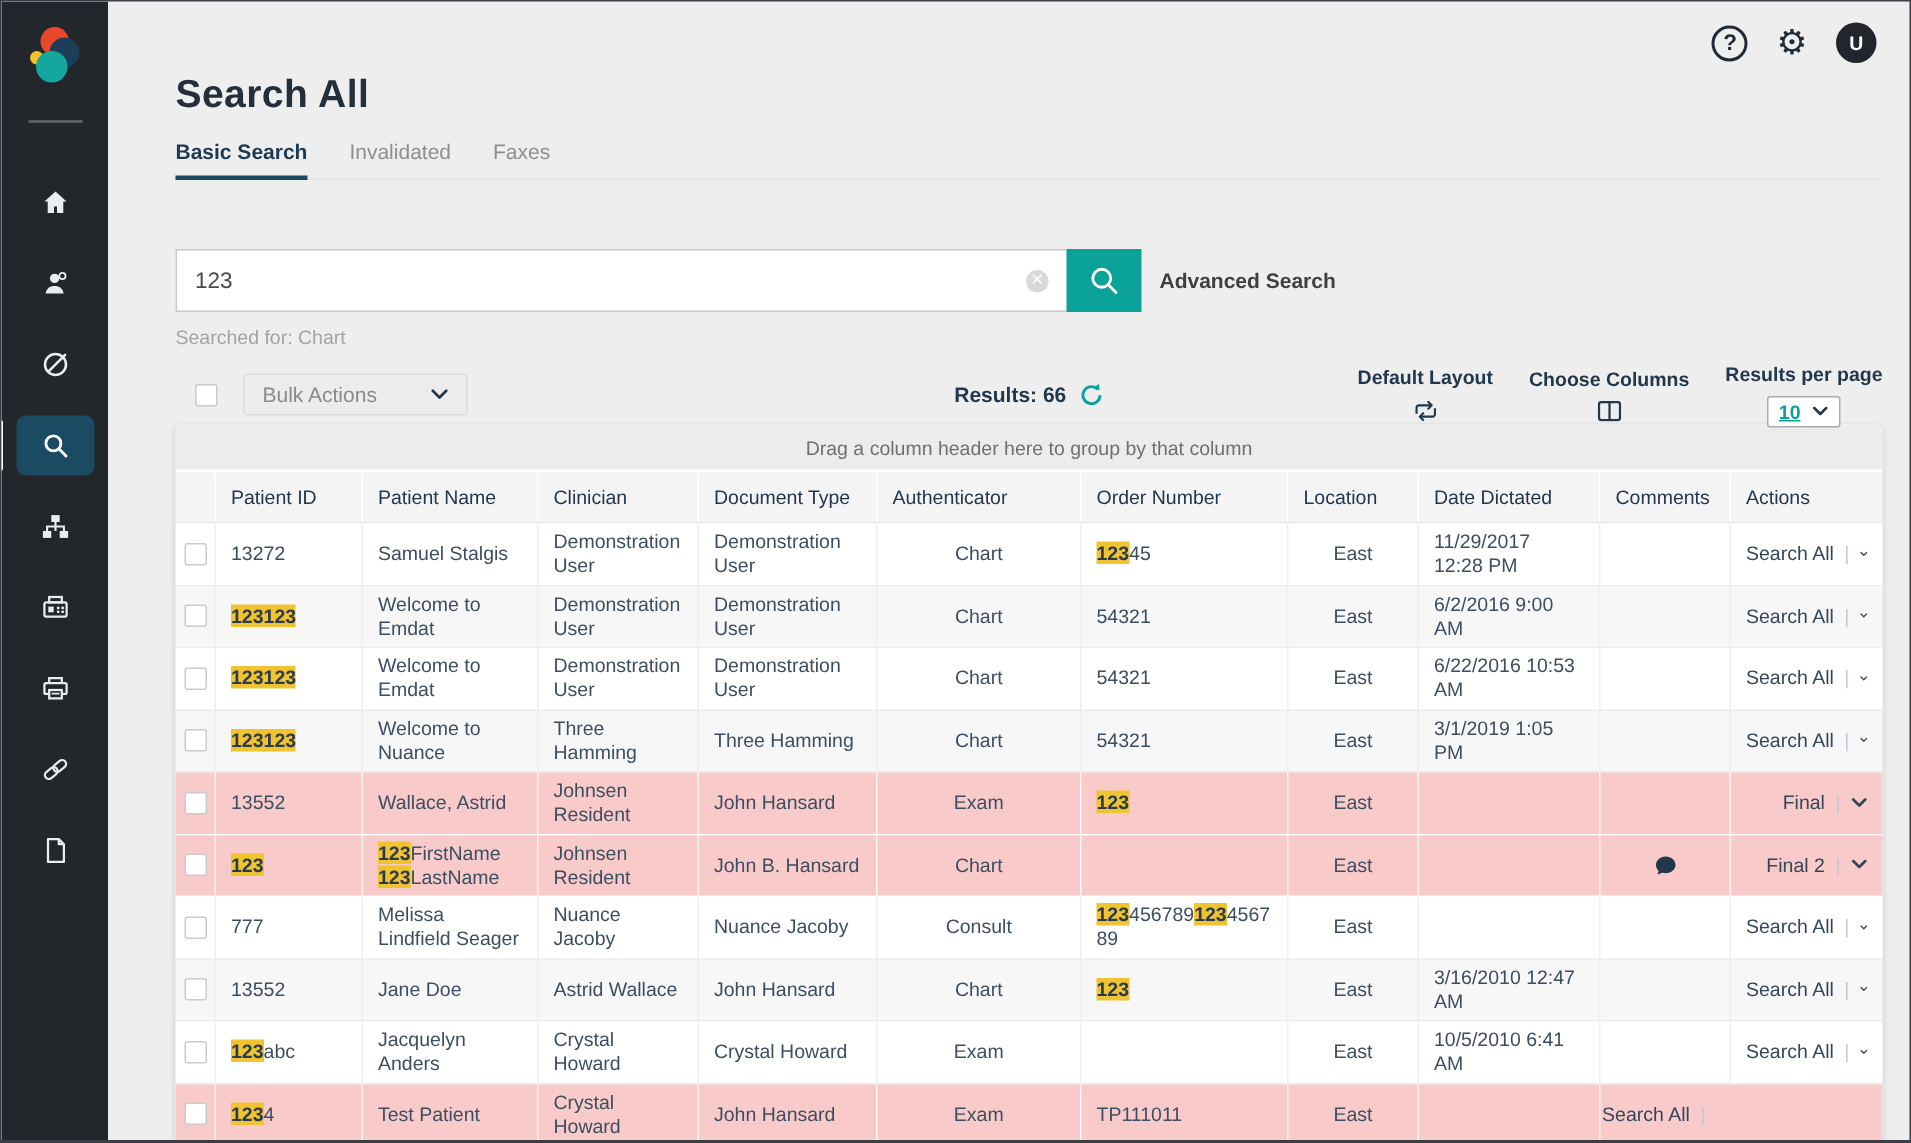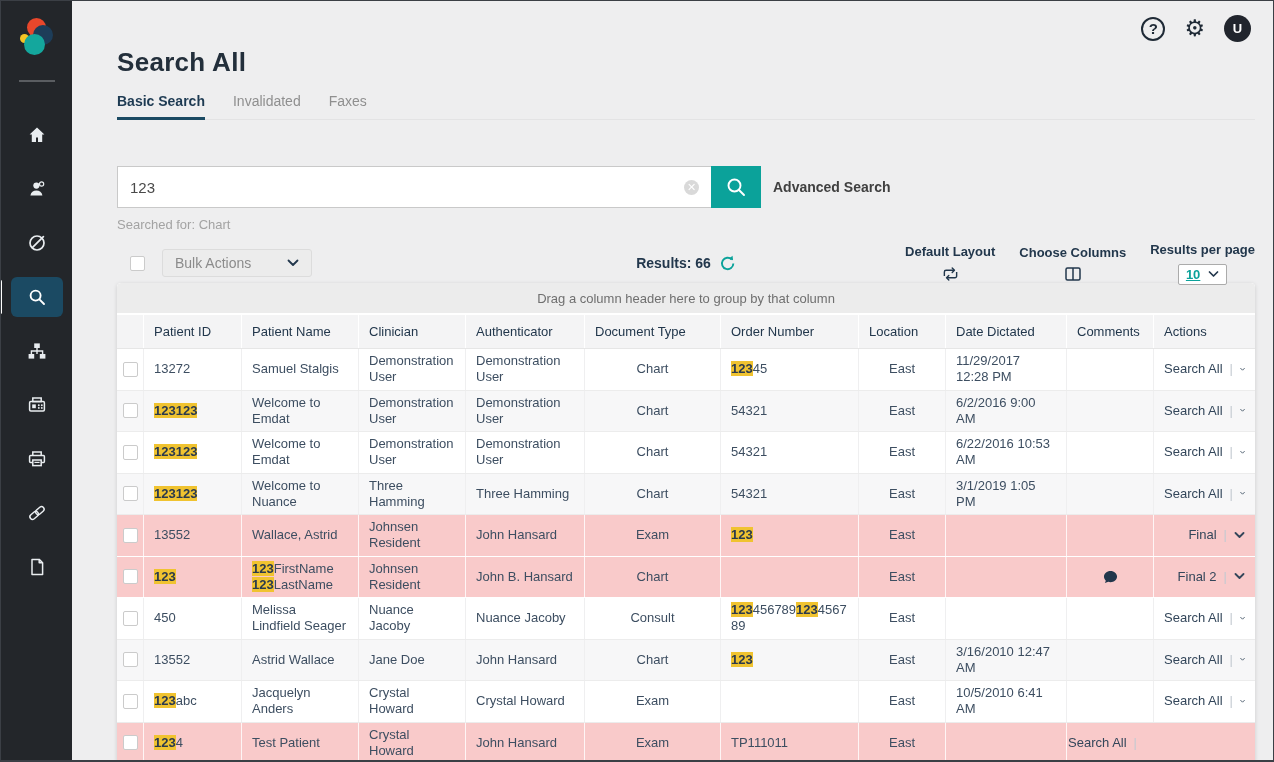--- a/index.html
+++ b/index.html
@@ -251,22 +251,22 @@
       </div>
     </div>
 
     <div class="table">
       <div class="drag-hint">Drag a column header here to group by that column</div>
       <div class="tr thead" id="hrow">
         <div class="th"></div>
       <div class="th">Patient ID</div>
           <div class="th">Patient Name</div>
           <div class="th">Clinician</div>
+          <div class="th">Document Type</div>
           <div class="th">Authenticator</div>
-          <div class="th">Document Type</div>
           <div class="th">Order Number</div>
           <div class="th">Location</div>
           <div class="th">Date Dictated</div>
           <div class="th">Comments</div>
           <div class="th">Actions</div>
         </div>
       <div class="tbody" id="tbody">
           <div class="tr ">
             <div class="td cbc">
               <span class="cb"></span>
@@ -493,21 +493,21 @@
               <svg width="11" height="7" viewBox="0 0 11 7">
                 <polyline points="1.5,1 5.5,5 9.5,1" fill="none" stroke="#33465a" stroke-width="1.8" stroke-linecap="round" stroke-linejoin="round"></polyline>
               </svg>
             </div>
           </div>
           <div class="tr ">
             <div class="td cbc">
               <span class="cb"></span>
             </div>
             <div class="td">
-              <span class="cw"><span>450</span></span>
+              <span class="cw"><span>777</span></span>
             </div>
             <div class="td">
               <span class="cw"><span>Melissa Lindfield Seager</span></span>
             </div>
             <div class="td">
               <span class="cw"><span>Nuance Jacoby</span></span>
             </div>
             <div class="td">
               <span class="cw"><span>Nuance Jacoby</span></span>
             </div>
@@ -533,24 +533,24 @@
             </div>
           </div>
           <div class="tr alt">
             <div class="td cbc">
               <span class="cb"></span>
             </div>
             <div class="td">
               <span class="cw"><span>13552</span></span>
             </div>
             <div class="td">
+              <span class="cw"><span>Jane Doe</span></span>
+            </div>
+            <div class="td">
               <span class="cw"><span>Astrid Wallace</span></span>
-            </div>
-            <div class="td">
-              <span class="cw"><span>Jane Doe</span></span>
             </div>
             <div class="td">
               <span class="cw"><span>John Hansard</span></span>
             </div>
             <div class="td c">
               <span class="cw">Chart</span>
             </div>
             <div class="td">
               <span class="cw"><span class="hl">123</span></span>
             </div>

